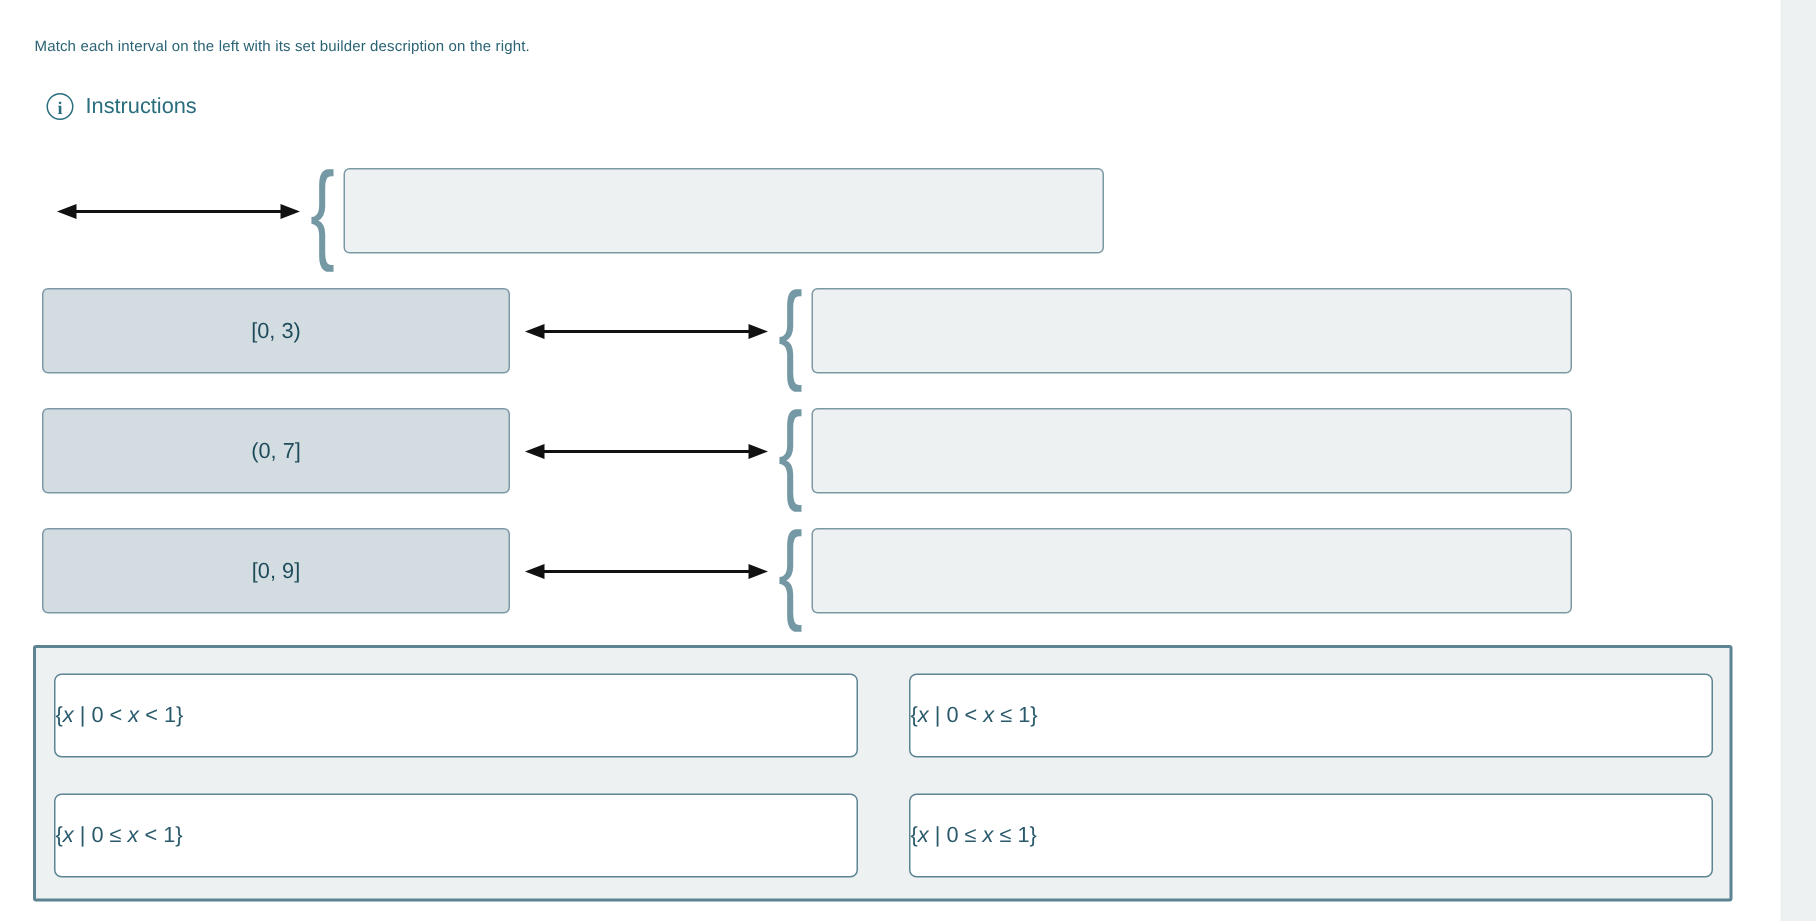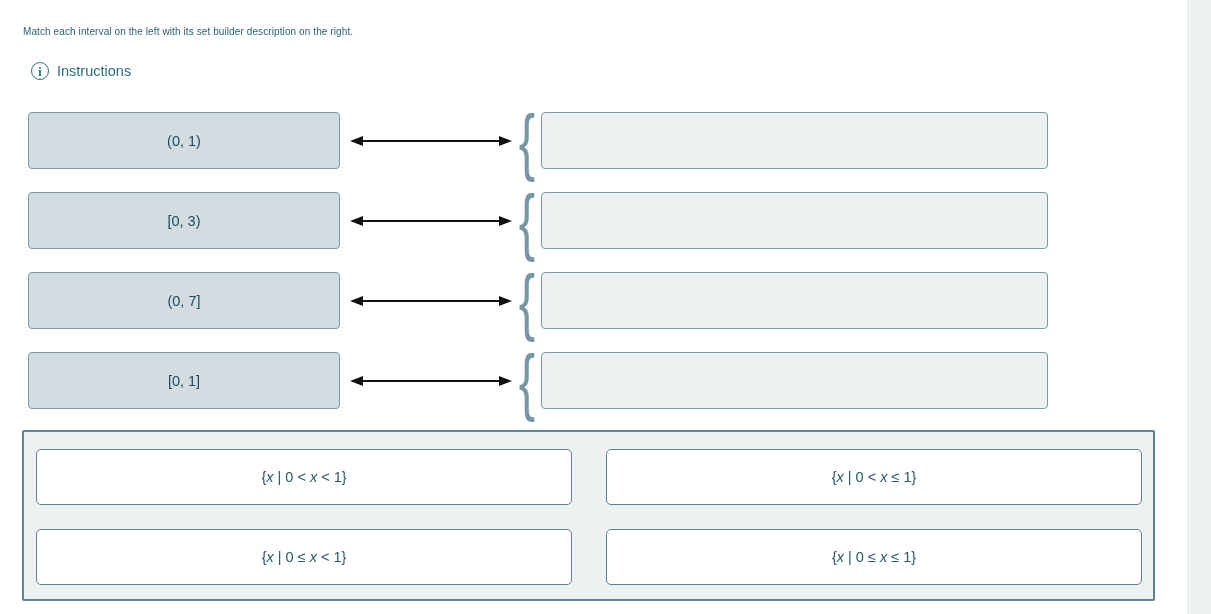--- a/index.html
+++ b/index.html
@@ -72,43 +72,40 @@
     display:grid;
     grid-template-columns:536px 536px;
     column-gap:34px; row-gap:24px;
     padding:17px 0 0 12px;
   }
   .answer-option-tile {
     height:56px;
     background:#ffffff;
     border:1px solid #5d8493;
     border-radius:5px;
-    display:flex; align-items:center; justify-content:center;
+    display:flex; align-items:center; 
     font-size:14.5px; color:#29596a;
     cursor:grab;
   }
   .answer-option-tile .var { font-style:italic; }
 </style>
 </head>
 <body>
 
 <div class="page">
 
   <div class="title">Match each interval on the left with its set builder description on the right.</div>
 
   <div class="instructions">
     <span class="info-icon">i</span>
     <span>Instructions</span>
   </div>
 
   <div id="rows">
   <div class="match-row">
-    <div class="interval-tile">
-      <span>(0, 1)</span>
-    </div>
     <div class="arrow-wrap">
       <svg width="162" height="14" viewBox="0 0 162 14">
         <line x1="9" y1="7" x2="153" y2="7" stroke="#111111" stroke-width="2"></line>
         <polygon points="0,7 13,2 13,12" fill="#111111"></polygon>
         <polygon points="162,7 149,2 149,12" fill="#111111"></polygon>
       </svg>
     </div>
     <span class="brace">{</span>
     <div class="drop-zone"></div>
   </div>
@@ -138,21 +135,21 @@
         <polygon points="0,7 13,2 13,12" fill="#111111"></polygon>
         <polygon points="162,7 149,2 149,12" fill="#111111"></polygon>
       </svg>
     </div>
     <span class="brace">{</span>
     <div class="drop-zone"></div>
   </div>
 
   <div class="match-row">
     <div class="interval-tile">
-      <span>[0, 1]</span>
+      <span>[0, 9]</span>
     </div>
     <div class="arrow-wrap">
       <svg width="162" height="14" viewBox="0 0 162 14">
         <line x1="9" y1="7" x2="153" y2="7" stroke="#111111" stroke-width="2"></line>
         <polygon points="0,7 13,2 13,12" fill="#111111"></polygon>
         <polygon points="162,7 149,2 149,12" fill="#111111"></polygon>
       </svg>
     </div>
     <span class="brace">{</span>
     <div class="drop-zone"></div>

